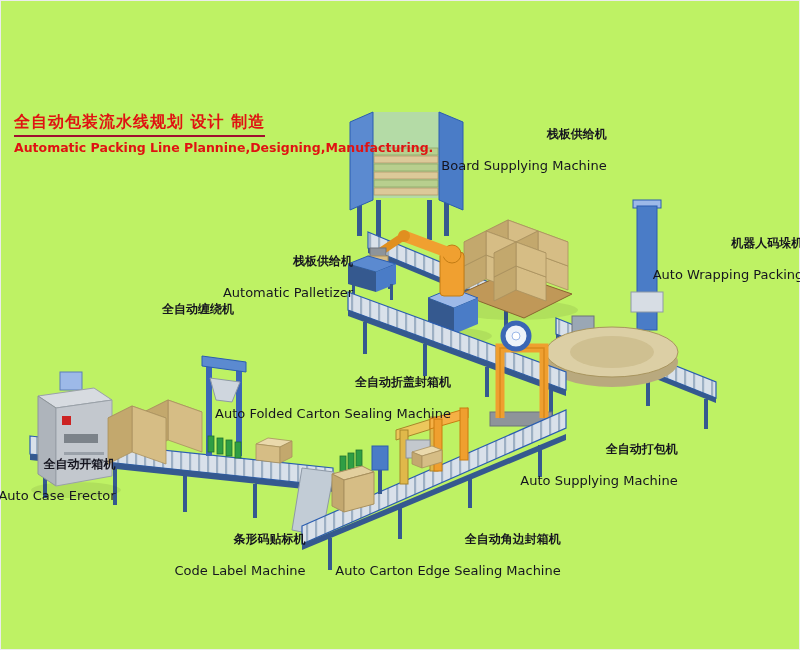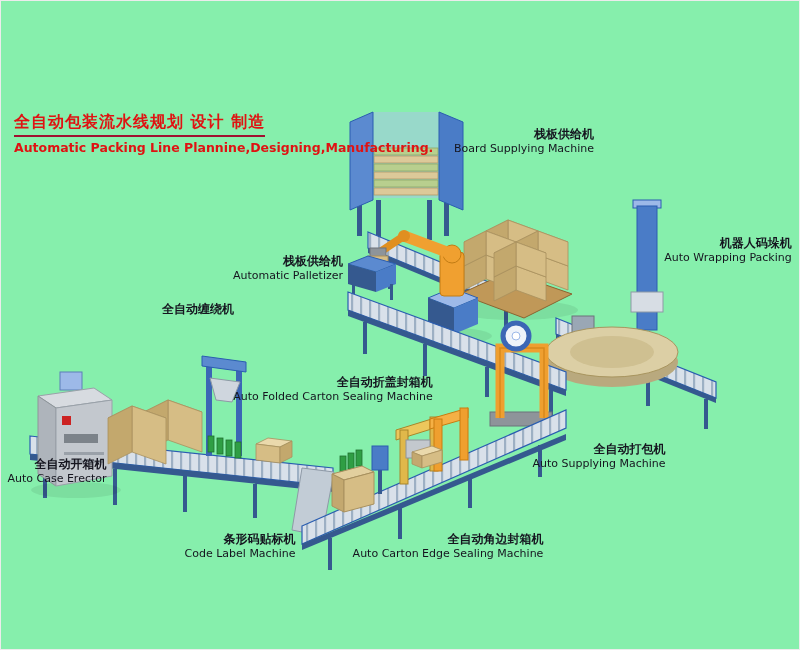--- a/index.html
+++ b/index.html
@@ -1,30 +1,30 @@
 <!DOCTYPE html>
 <html><head>
 <meta charset="utf-8">
 <style>
   html,body{margin:0;padding:0;background:#ffffff;}
   .stage{
-    position:relative;width:800px;height:650px;background:#86efac;overflow:hidden;
+    position:relative;width:800px;height:650px;background:#bef264;overflow:hidden;
     font-family:"DejaVu Sans","Liberation Sans",sans-serif;
     box-shadow:inset 0 0 0 1px #ececec;
   }
   .scene{position:absolute;left:0;top:0;}
   .title-block{position:absolute;left:14px;top:112px;z-index:5;}
   .title-zh{
     display:inline-block;font-size:16px;font-weight:bold;color:#e01212;
     letter-spacing:1px;border-bottom:2px solid #a01030;padding-bottom:2px;
   }
   .title-en{display:block;font-size:12.5px;font-weight:bold;color:#e01212;margin-top:3px;}
   .label{position:absolute;transform:translateX(-50%);text-align:center;color:#15151f;z-index:5;white-space:nowrap;}
   .label .zh{display:block;font-size:12px;font-weight:bold;line-height:13px;text-align:right;}
-  .label .en{display:block;font-size:11px;line-height:13px;margin-top:1px;}
+  .label .en{display:block;font-size:13px;line-height:13px;margin-top:18px;}
 </style>
 </head>
 <body>
 
 <div class="stage">
 
   <svg class="scene" width="800" height="650" viewBox="0 0 800 650">
     <defs>
       <pattern id="roll" width="9" height="9" patternUnits="userSpaceOnUse">
         <rect width="9" height="9" fill="#d9e1ea"></rect>

